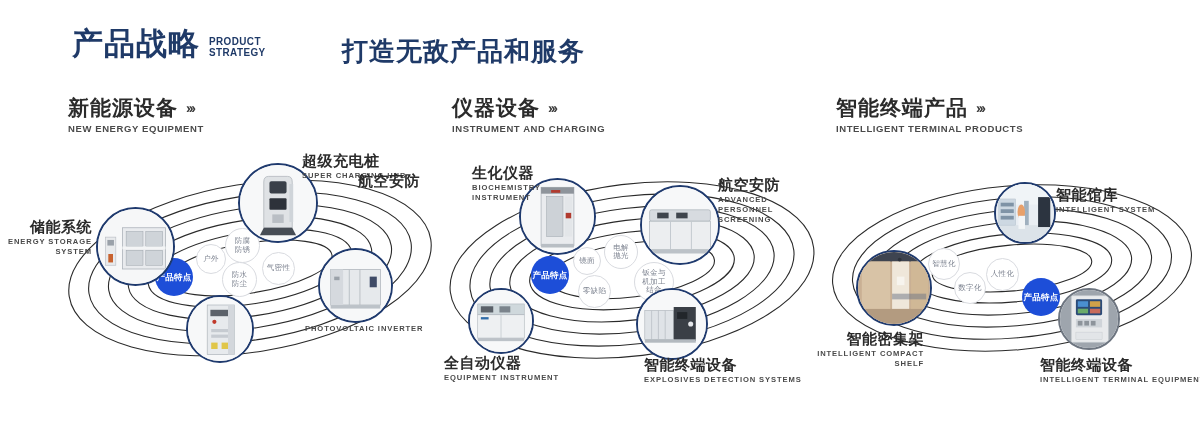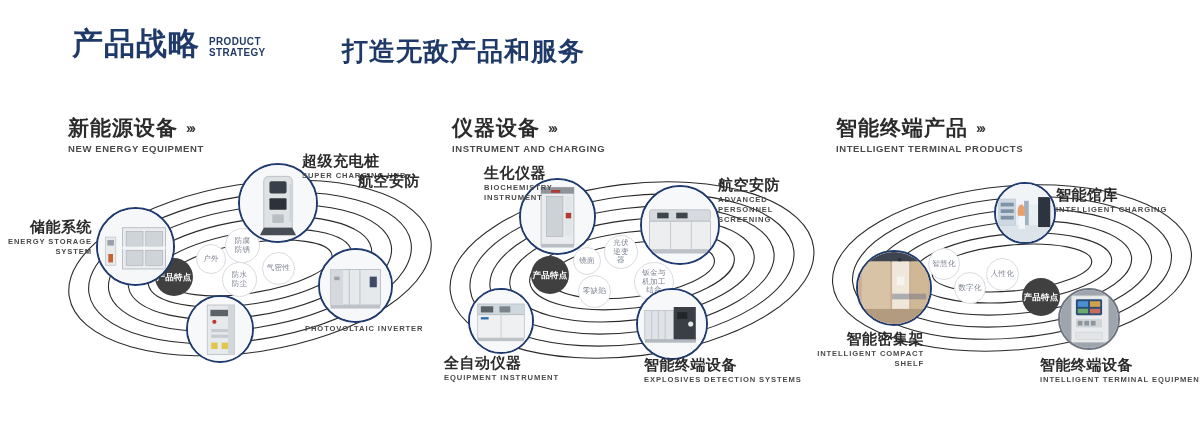--- a/index.html
+++ b/index.html
@@ -27,21 +27,21 @@
     transform:scaleX(.86);transform-origin:left bottom;
   }
   .hdr-sub{
     position:absolute;left:330px;top:34px;
     font-size:26px;font-weight:bold;color:#1f3a68;letter-spacing:1px;
     font-family:"DejaVu Sans","Liberation Sans",sans-serif;
     margin-left:12px;
   }
 
   
-  .sec-head{position:absolute;margin-top:20px;}
+  .sec-head{position:absolute;}
   .sec-cn{
     font-size:21px;font-weight:bold;color:#2b2b2b;letter-spacing:1px;
     white-space:nowrap;line-height:24px;
     font-family:"DejaVu Sans","Liberation Sans",sans-serif;
   }
   .sec-cn .chev{
     font-size:14px;color:#3b3b3b;letter-spacing:-2px;margin-left:8px;
     vertical-align:2px;font-family:"Liberation Sans",sans-serif;
   }
   .sec-en{
@@ -67,21 +67,21 @@
   .bub{
     position:absolute;border-radius:50%;
     border:1px solid #d9dbe0;background:#ffffff;
     display:flex;align-items:center;justify-content:center;
     text-align:center;color:#7d8390;
     font-size:7.5px;line-height:8.5px;letter-spacing:.3px;
     box-sizing:border-box;
     font-family:"DejaVu Sans","Liberation Sans",sans-serif;
   }
   .bub.core{
-    background:#404040;border:none;color:#ffffff;font-weight:bold;
+    background:#1d4ed8;border:none;color:#ffffff;font-weight:bold;
     font-size:8.5px;line-height:10px;
   }
 
   
   .cap{position:absolute;white-space:nowrap;}
   .cap .cn{
     font-size:15px;font-weight:bold;color:#2b2b2b;letter-spacing:.5px;
     line-height:18px;
     font-family:"DejaVu Sans","Liberation Sans",sans-serif;
   }
@@ -235,21 +235,21 @@
     </svg>
   </div>
 
   <div class="bub core" style="left:531px;top:256px;width:38px;height:38px">
     <span>产品特点</span>
   </div>
   <div class="bub" style="left:573px;top:247px;width:28px;height:28px">
     <span>镜面</span>
   </div>
   <div class="bub" style="left:604px;top:235px;width:34px;height:34px">
-    <span style="width:22px">光伏逆变器</span>
+    <span style="width:22px">电解抛光</span>
   </div>
   <div class="bub" style="left:578px;top:275px;width:33px;height:33px">
     <span style="width:26px">零缺陷</span>
   </div>
   <div class="bub" style="left:634px;top:262px;width:40px;height:40px">
     <span style="width:30px">钣金与机加工结合</span>
   </div>
 
   <div class="node" style="left:519px;top:178px;width:77px;height:77px">
     <svg class="ph" viewBox="0 0 80 80">
@@ -300,21 +300,21 @@
       <path d="M42 20 h26 v40 h-26z" fill="#3a3f46"></path>
       <rect x="46" y="26" width="12" height="8" fill="#22262b"></rect>
       <circle cx="62" cy="40" r="3" fill="#e5e7ea"></circle>
       <rect x="8" y="58" width="60" height="4" fill="#b3b9bf"></rect>
     </svg>
   </div>
 
   <div class="cap r" style="left:358px;top:172px;width:60px">
     <div class="cn">航空安防</div>
   </div>
-  <div class="cap l" style="left:484px;top:164px">
+  <div class="cap l" style="left:472px;top:164px">
     <div class="cn">生化仪器</div>
     <div class="en" style="white-space:normal;width:80px">BIOCHEMISTRY<br>INSTRUMENT</div>
   </div>
   <div class="cap l" style="left:718px;top:176px">
     <div class="cn">航空安防</div>
     <div class="en" style="white-space:normal;width:96px">ADVANCED PERSONNEL<br>SCREENING</div>
   </div>
   <div class="cap l" style="left:444px;top:354px">
     <div class="cn">全自动仪器</div>
     <div class="en">EQUIPMENT INSTRUMENT</div>
@@ -393,21 +393,21 @@
       <rect x="17" y="31" width="28" height="9" fill="#cfd4d9"></rect>
       <rect x="19" y="33" width="5" height="5" fill="#8d949b"></rect>
       <rect x="26" y="33" width="5" height="5" fill="#8d949b"></rect>
       <rect x="33" y="33" width="5" height="5" fill="#8d949b"></rect>
       <rect x="17" y="45" width="28" height="8" fill="#e2e5e8" stroke="#bfc4c9" stroke-width=".4"></rect>
     </svg>
   </div>
 
   <div class="cap l" style="left:1056px;top:186px">
     <div class="cn">智能馆库</div>
-    <div class="en">INTELLIGENT CHARGING</div>
+    <div class="en">INTELLIGENT SYSTEM</div>
   </div>
   <div class="cap r" style="left:784px;top:330px;width:140px">
     <div class="cn">智能密集架</div>
     <div class="en" style="white-space:normal">INTELLIGENT COMPACT<br>SHELF</div>
   </div>
   <div class="cap l" style="left:1040px;top:356px">
     <div class="cn">智能终端设备</div>
     <div class="en">INTELLIGENT TERMINAL EQUIPMENT</div>
   </div>
 

